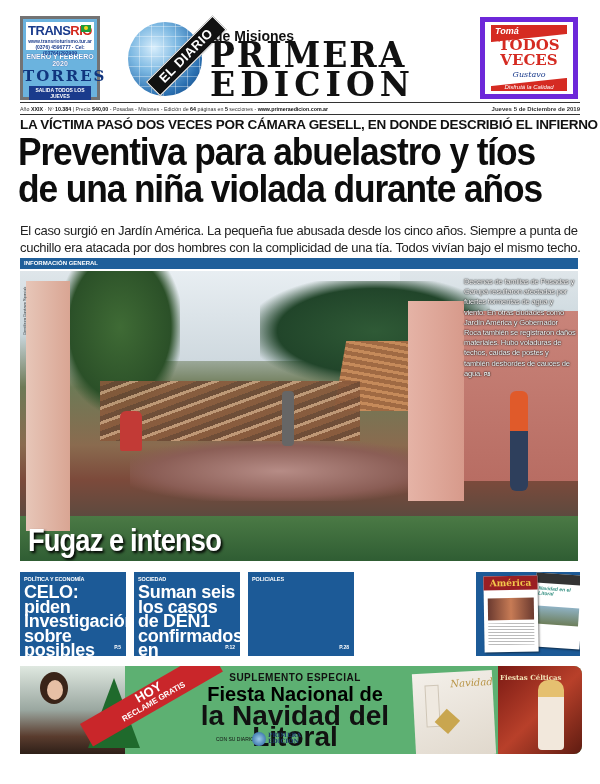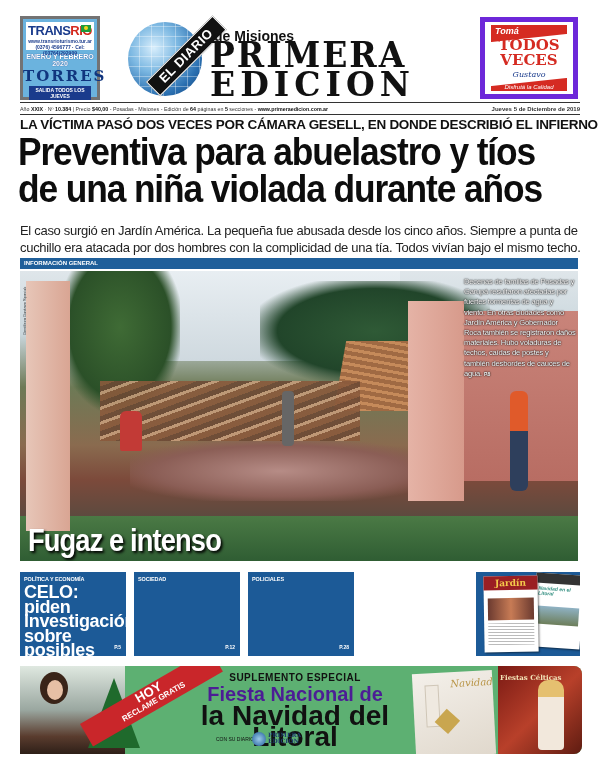--- a/index.html
+++ b/index.html
@@ -89,21 +89,21 @@
   
   .promo { left:20px; top:666px; width:562px; height:88px; background:#5db072; overflow:hidden; border-radius:0 8px 8px 0; }
   .promo .photo-left { position:absolute; left:0; top:0; width:105px; height:88px; background:linear-gradient(180deg,#dfe8e0,#9aa7a0 50%,#5a3c2e 80%,#2e1f18); }
   .promo .girl { position:absolute; left:20px; top:6px; width:28px; height:32px; border-radius:50%; background:#3a2418; }
   .promo .face { position:absolute; left:27px; top:14px; width:16px; height:20px; border-radius:50%; background:#e7c0a5; }
   .promo .tree { position:absolute; left:68px; top:12px; width:0; height:0; border-left:26px solid transparent; border-right:26px solid transparent; border-bottom:70px solid #1f6a2c; }
   .promo .ribbon { position:absolute; left:56px; top:24px; width:150px; height:26px; background:#c9262a; transform:rotate(-30deg); transform-origin:left top; top:58px; left:60px; color:#fff; text-align:center; }
   .promo .ribbon .hoy { font-size:13px; font-weight:bold; line-height:13px; }
   .promo .ribbon .gratis { font-size:8px; font-weight:bold; line-height:10px; }
   .promo .sup { position:absolute; left:140px; top:6px; width:270px; text-align:center; font-size:10px; font-weight:bold; color:#111; letter-spacing:0.5px; }
-  .promo .title1 { position:absolute; left:140px; top:18px; width:270px; text-align:center; font-size:20px; font-weight:bold; color:#4c1d95; line-height:21px; }
+  .promo .title1 { position:absolute; left:140px; top:18px; width:270px; text-align:center; font-size:20px; font-weight:bold; color:#000000; line-height:21px; }
   .promo .title2 { position:absolute; left:140px; top:39px; width:270px; text-align:center; font-size:28px; font-weight:bold; color:#111; line-height:21px; }
   .promo .con { position:absolute; left:196px; top:70px; font-size:5px; color:#111; }
   .promo .con-logo { position:absolute; left:232px; top:66px; width:14px; height:14px; border-radius:50%; background:radial-gradient(circle,#9ccbe9,#1e5c9a); }
   .promo .con-name { position:absolute; left:248px; top:66px; font-family:"DejaVu Serif", serif; font-size:6px; font-weight:bold; line-height:6px; color:#1e3c6e; }
   .promo .cover1 { position:absolute; left:394px; top:6px; width:80px; height:84px; background:linear-gradient(160deg,#f4f0ea,#e0d8cc); transform:rotate(-3deg); }
   .promo .cover1 .nav { position:absolute; left:38px; top:6px; font-family:"DejaVu Serif", serif; font-style:italic; color:#b89445; font-size:10px; }
   .promo .cover1 .kid { position:absolute; left:12px; top:12px; width:12px; height:40px; background:#efe9e0; border:1px solid #cfc6b7; }
   .promo .cover1 .star { position:absolute; left:24px; top:40px; width:18px; height:18px; background:#c9a64f; transform:rotate(45deg); }
   .promo .cover2 { position:absolute; left:478px; top:0; width:88px; height:88px; background:linear-gradient(135deg,#7a1a14,#b8402a 50%,#5a1a10); }
   .promo .cover2 .fiestas { position:absolute; left:2px; top:8px; color:#f2e2b7; font-family:"DejaVu Serif", serif; font-size:7px; font-weight:bold; line-height:8px; }
@@ -197,34 +197,35 @@
 </div>
 
 <div class="abs teasers">
   <div class="teaser" style="left:0">
     <div class="sec">POLÍTICA Y ECONOMÍA</div>
     <div class="title">CELO: piden investigación sobre posibles delitos</div>
     <div class="pg">P.5</div>
   </div>
   <div class="teaser" style="left:114px">
     <div class="sec">SOCIEDAD</div>
+    <div class="title">Suman seis los casos de DEN1 confirmados en Misiones</div>
     <div class="pg">P.12</div>
   </div>
   <div class="teaser" style="left:228px">
     <div class="sec">POLICIALES</div>
     <div class="pg">P.28</div>
   </div>
   <div class="mags">
     <div class="mag2">
       <div class="hd"></div>
       <div class="txt">Navidad en el Litoral</div>
       <div class="img"></div>
     </div>
     <div class="mag1">
-      <div class="hd">Jardín</div>
+      <div class="hd">América</div>
       <div class="img"></div>
       <div class="txt"></div>
     </div>
   </div>
 </div>
 
 <div class="abs promo">
   <div class="photo-left"></div>
   <div class="girl"></div>
   <div class="face"></div>

